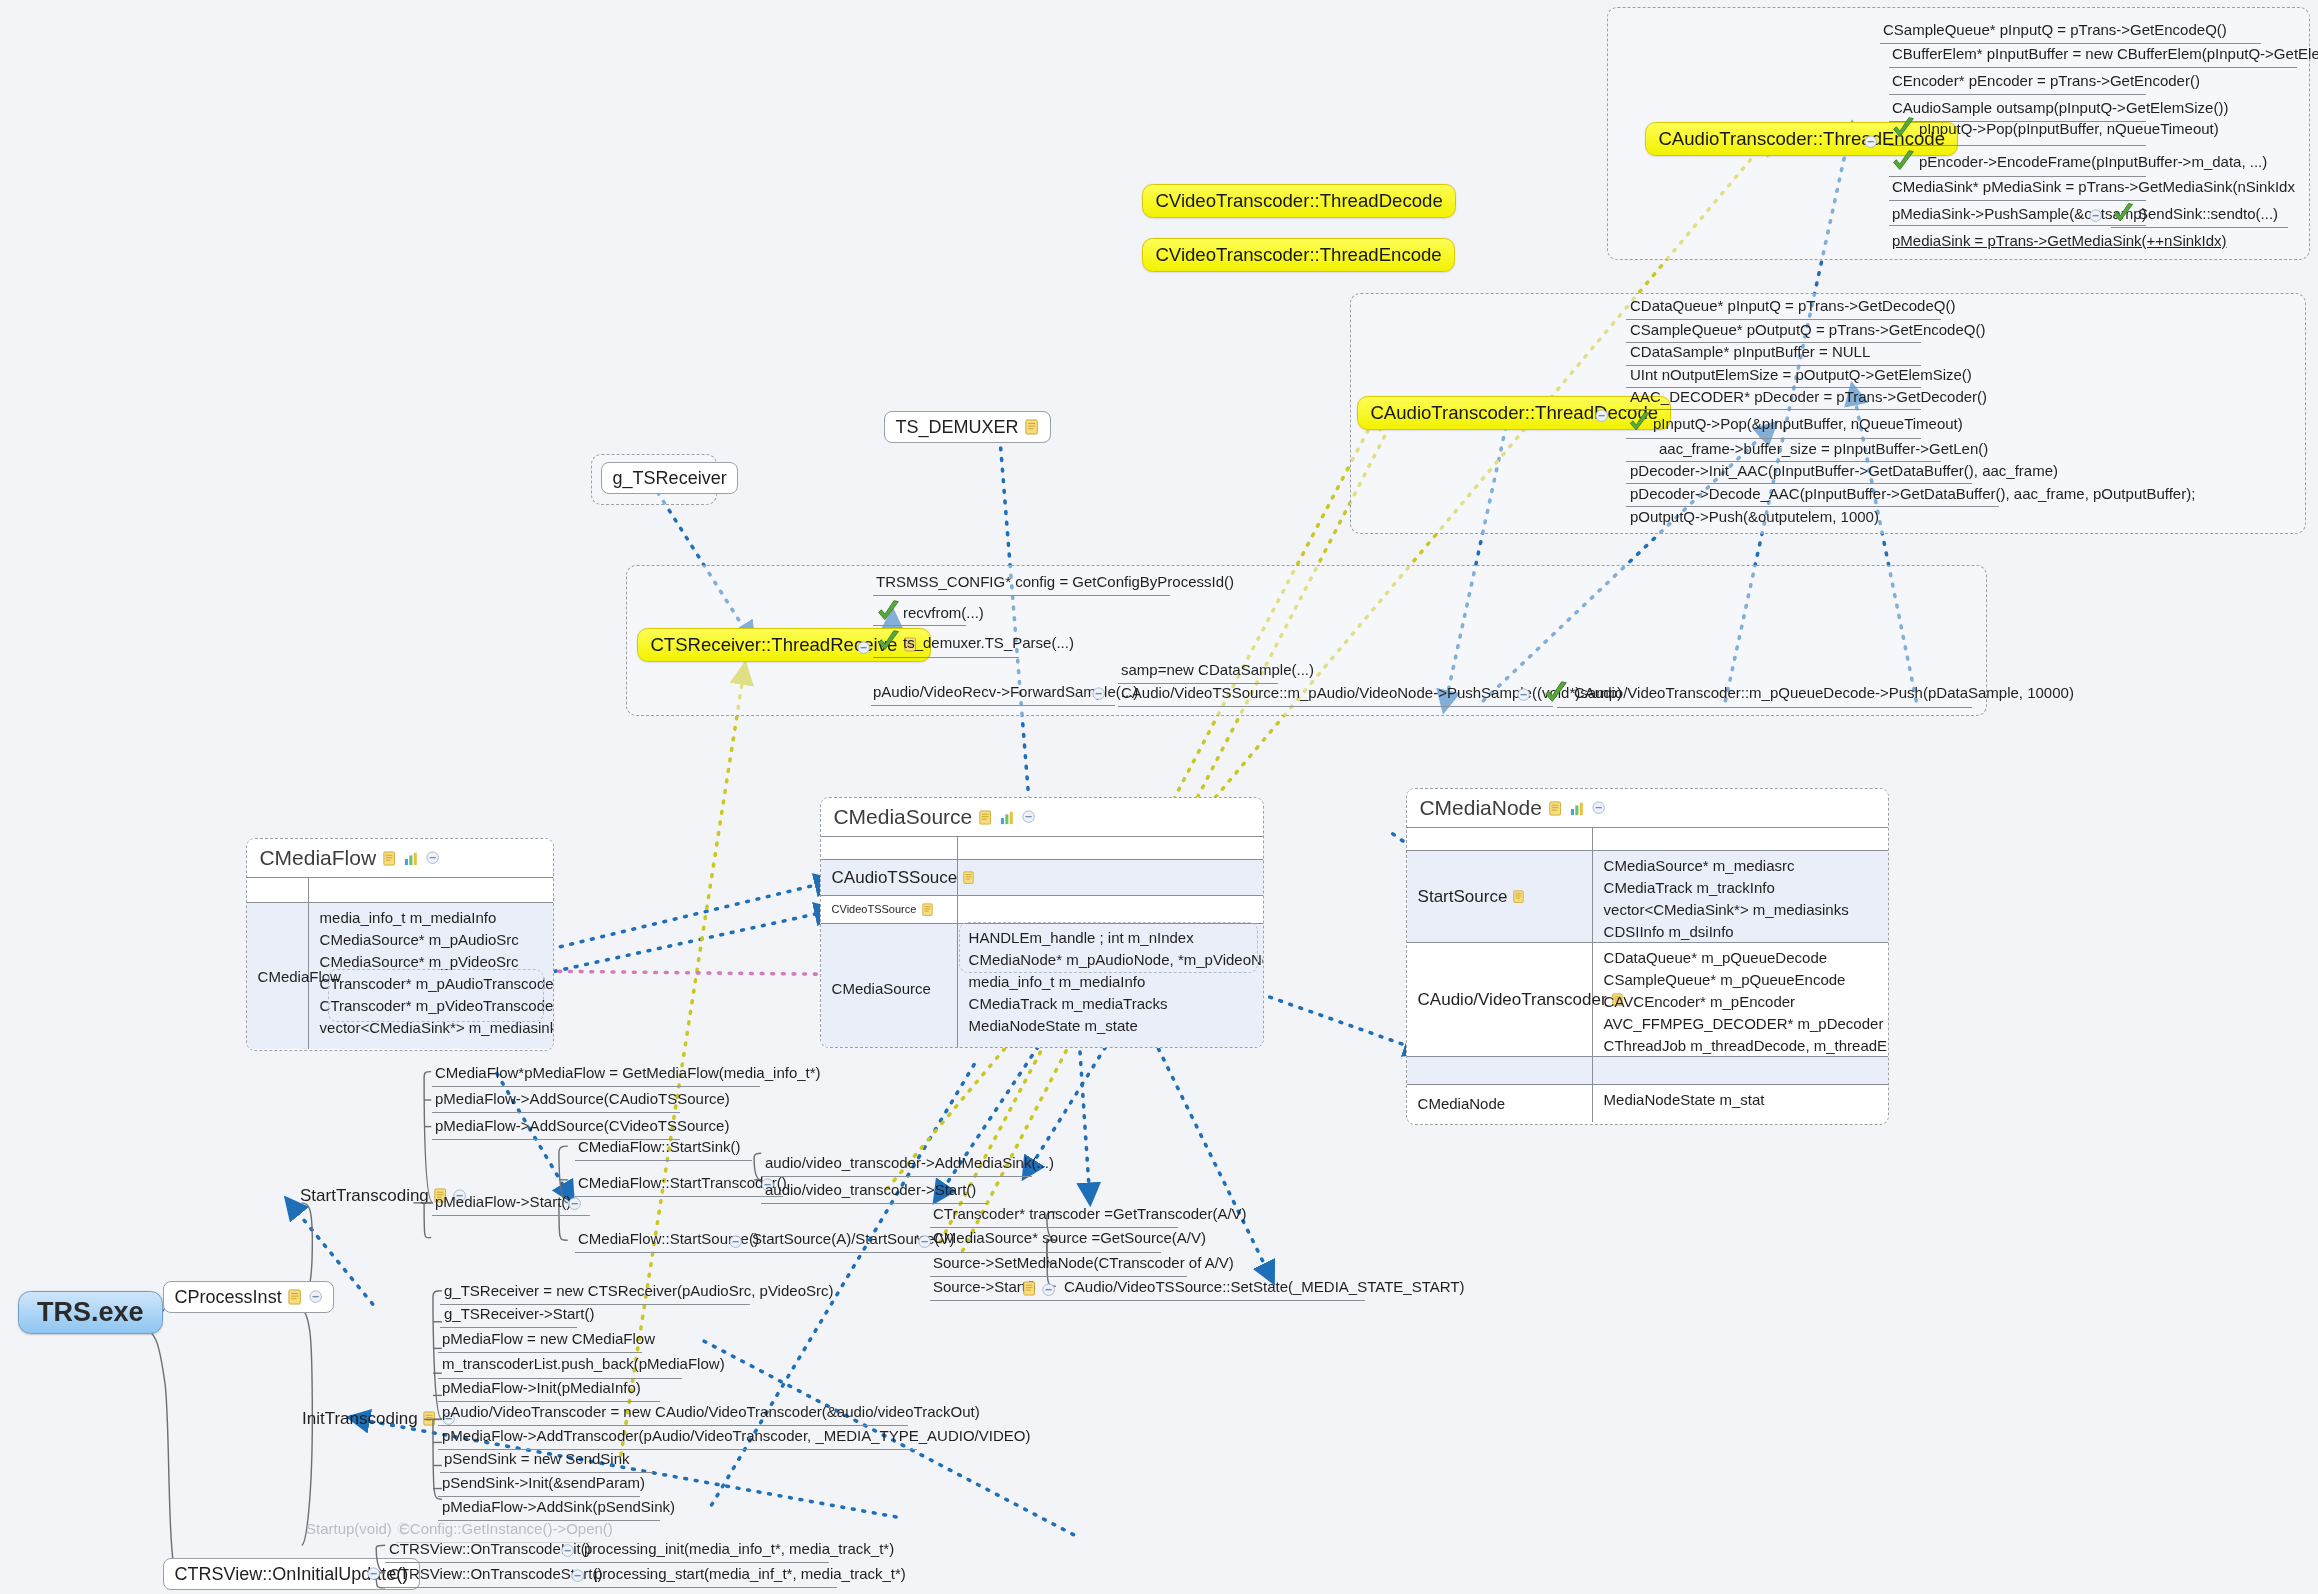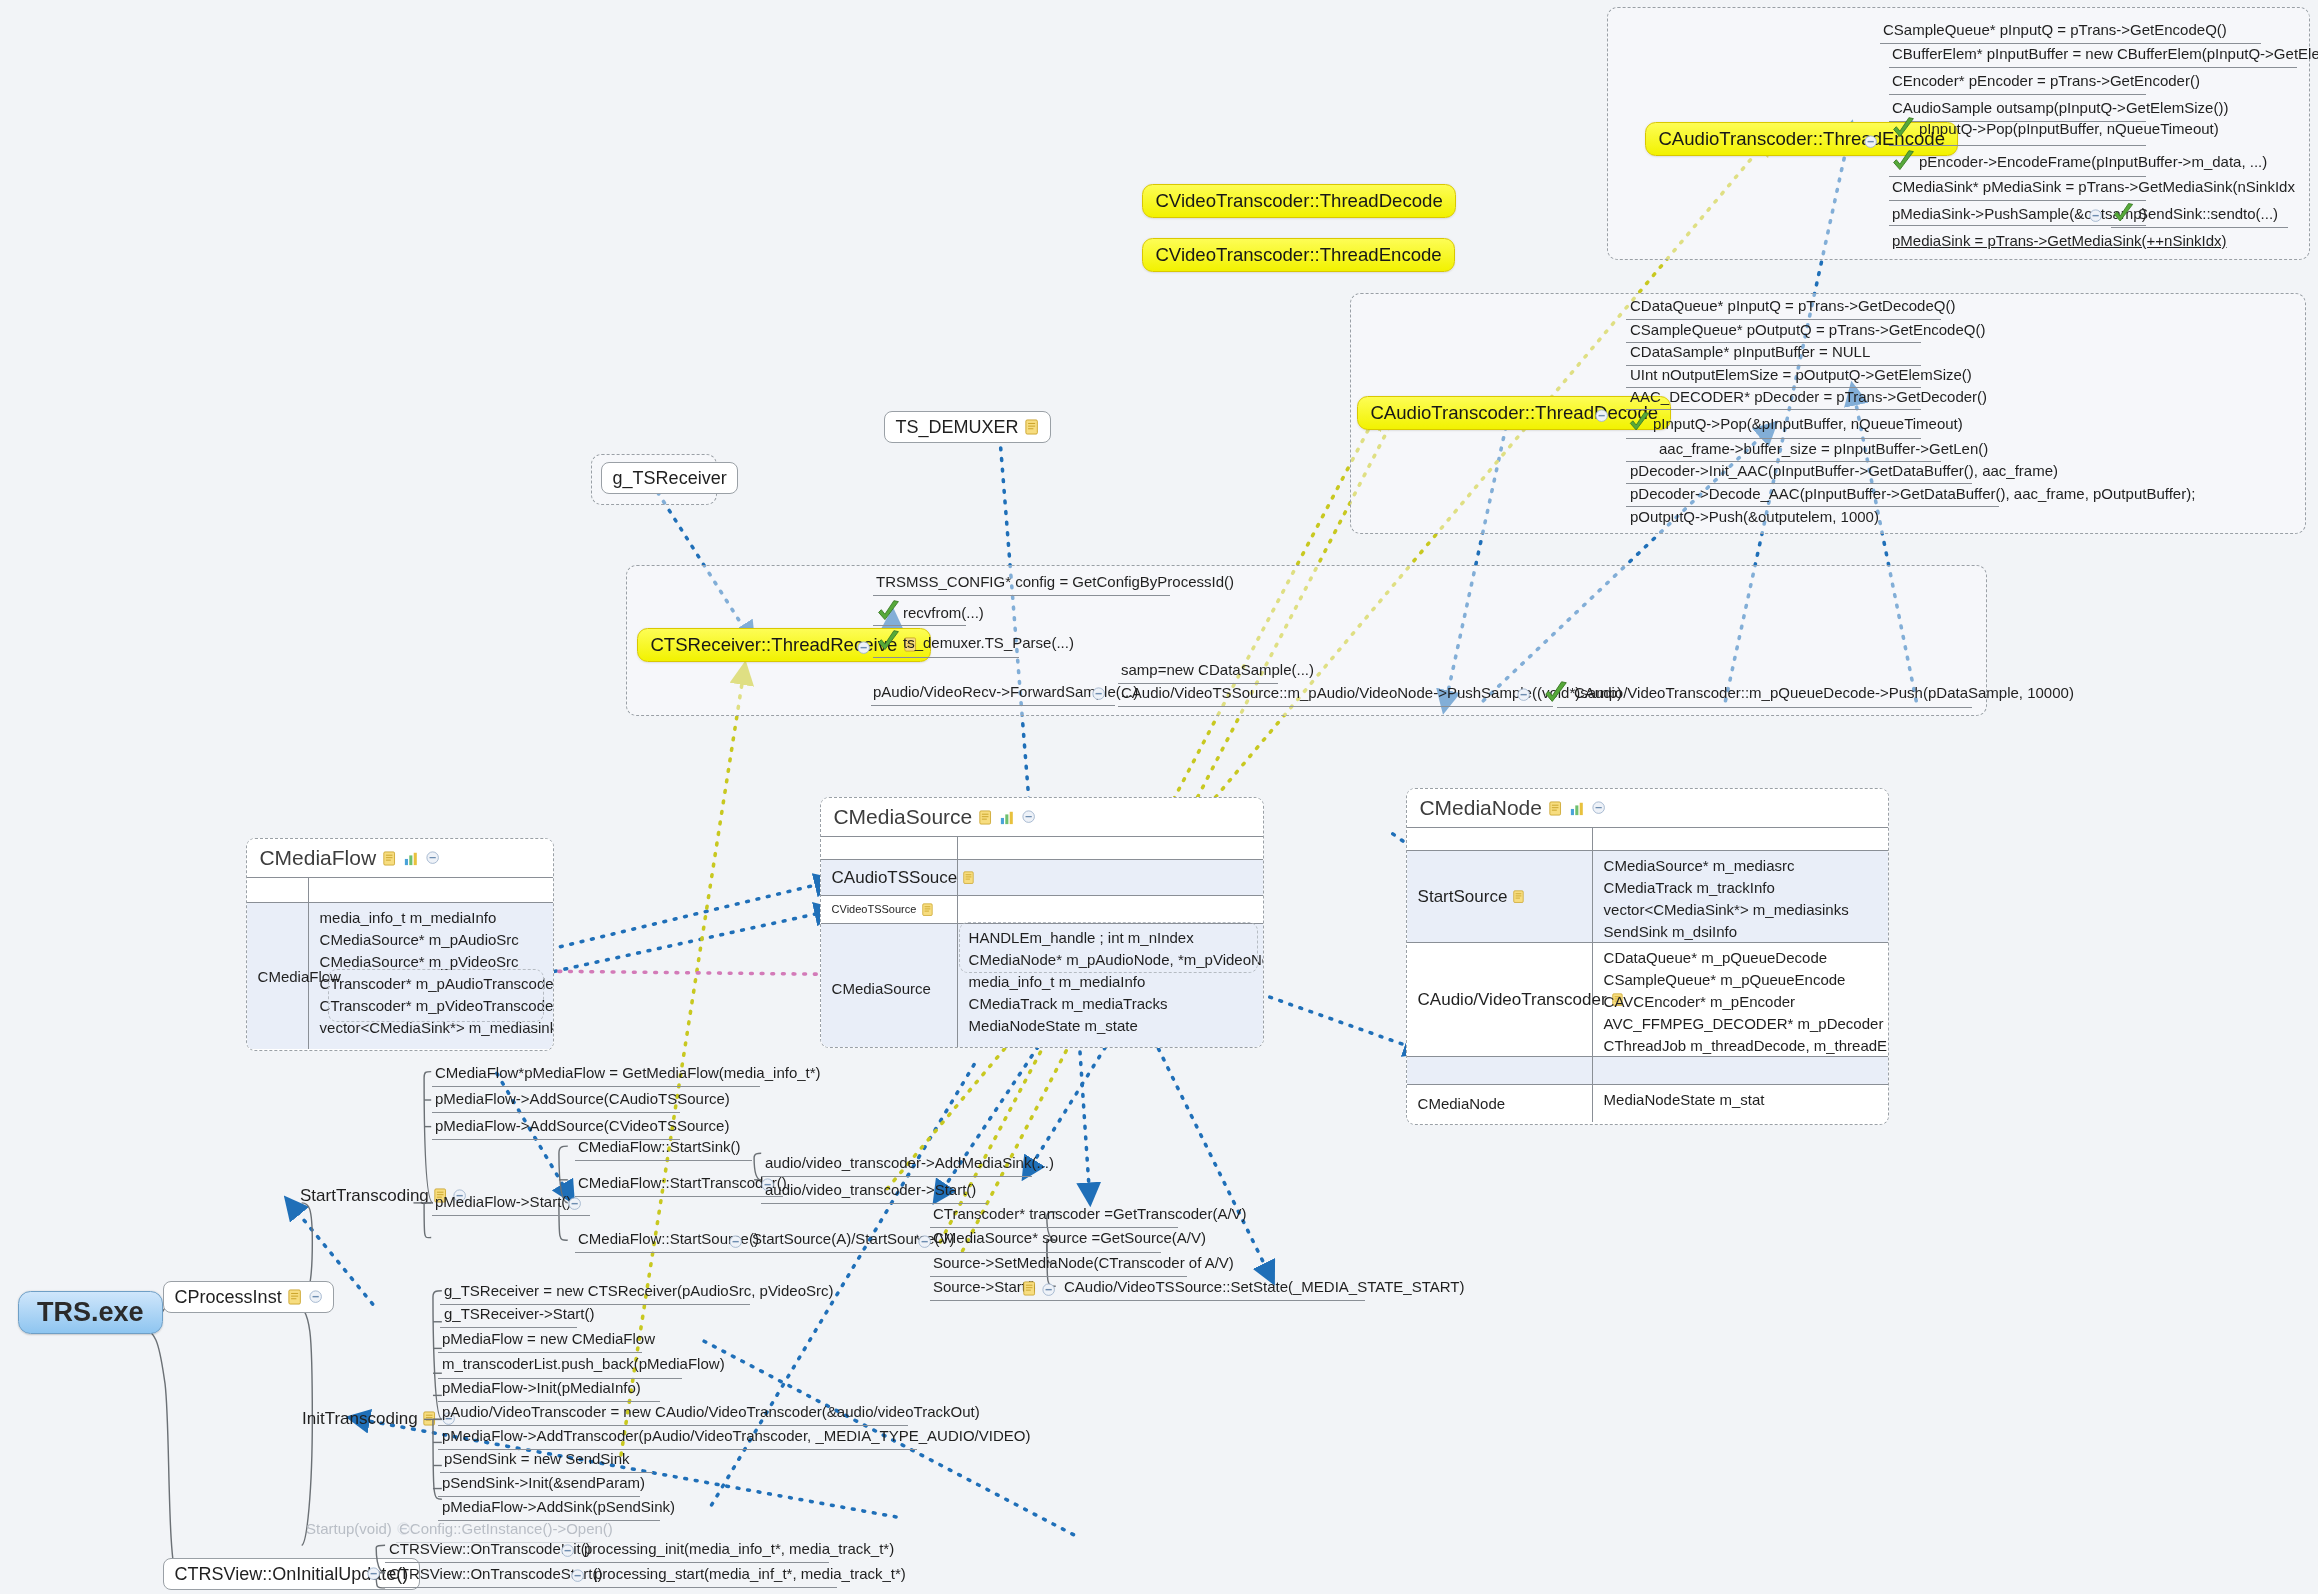--- a/index.html
+++ b/index.html
@@ -502,21 +502,21 @@
             <svg width="12.4" height="13.3" viewBox="0 0 17 18">
               <rect x="1" y="1" width="13" height="16" rx="1.5" fill="#f7dd80" stroke="#c9a227"></rect>
               <path d="M3.5 5h8M3.5 8h8M3.5 11h6" stroke="#c9a227" stroke-width="1.1"></path>
             </svg>
           </span>
     </div>
     <div class="c2">
       <div>CMediaSource*   m_mediasrc</div>
       <div>CMediaTrack        m_trackInfo</div>
       <div>vector&lt;CMediaSink*&gt;       m_mediasinks</div>
-      <div>SendSink              m_dsiInfo</div>
+      <div>CDSIInfo              m_dsiInfo</div>
     </div>
   </div>
   <div class="clsrow" style="height:114px;">
     <div class="c1" style="width:186px;font-size:17px;">
       <span>CAudio/VideoTranscoder</span>
       <span class="ico">
             <svg width="12.4" height="13.3" viewBox="0 0 17 18">
               <rect x="1" y="1" width="13" height="16" rx="1.5" fill="#f7dd80" stroke="#c9a227"></rect>
               <path d="M3.5 5h8M3.5 8h8M3.5 11h6" stroke="#c9a227" stroke-width="1.1"></path>
             </svg>

